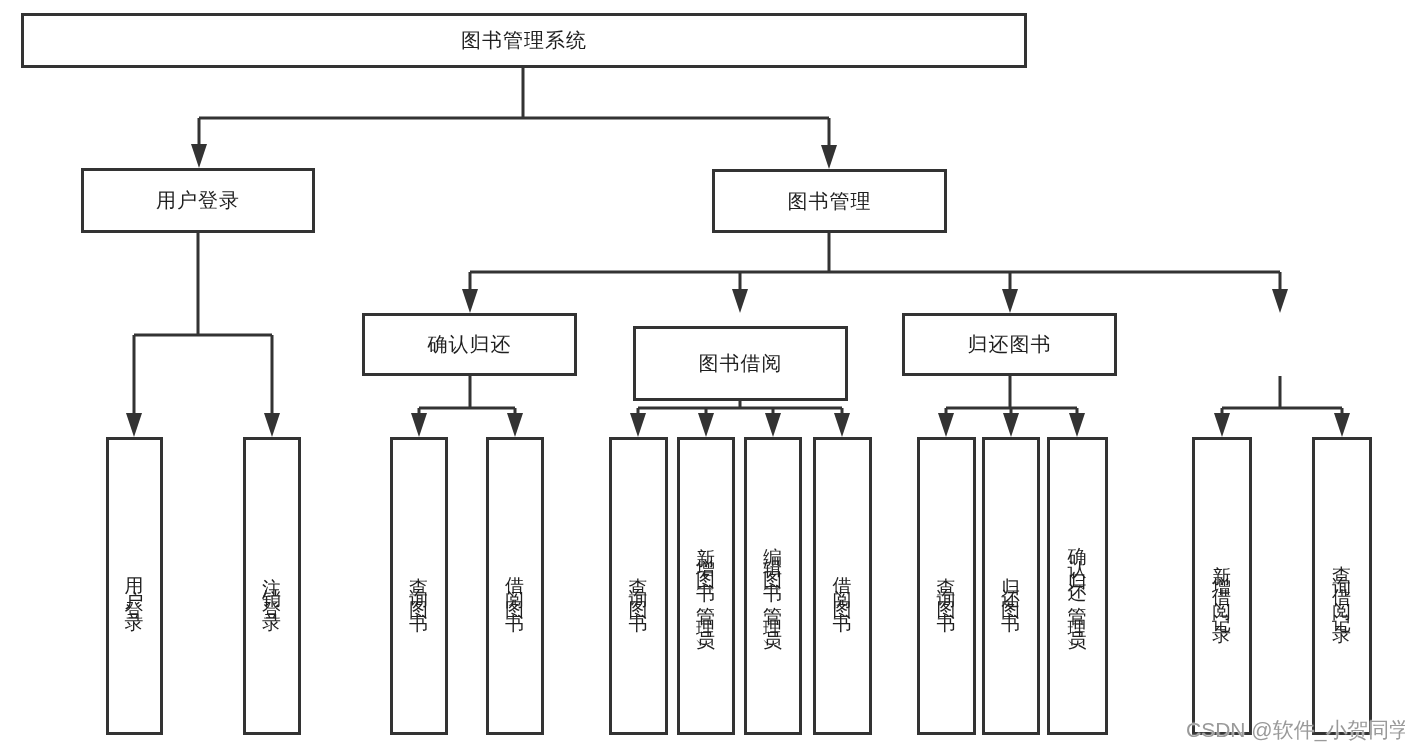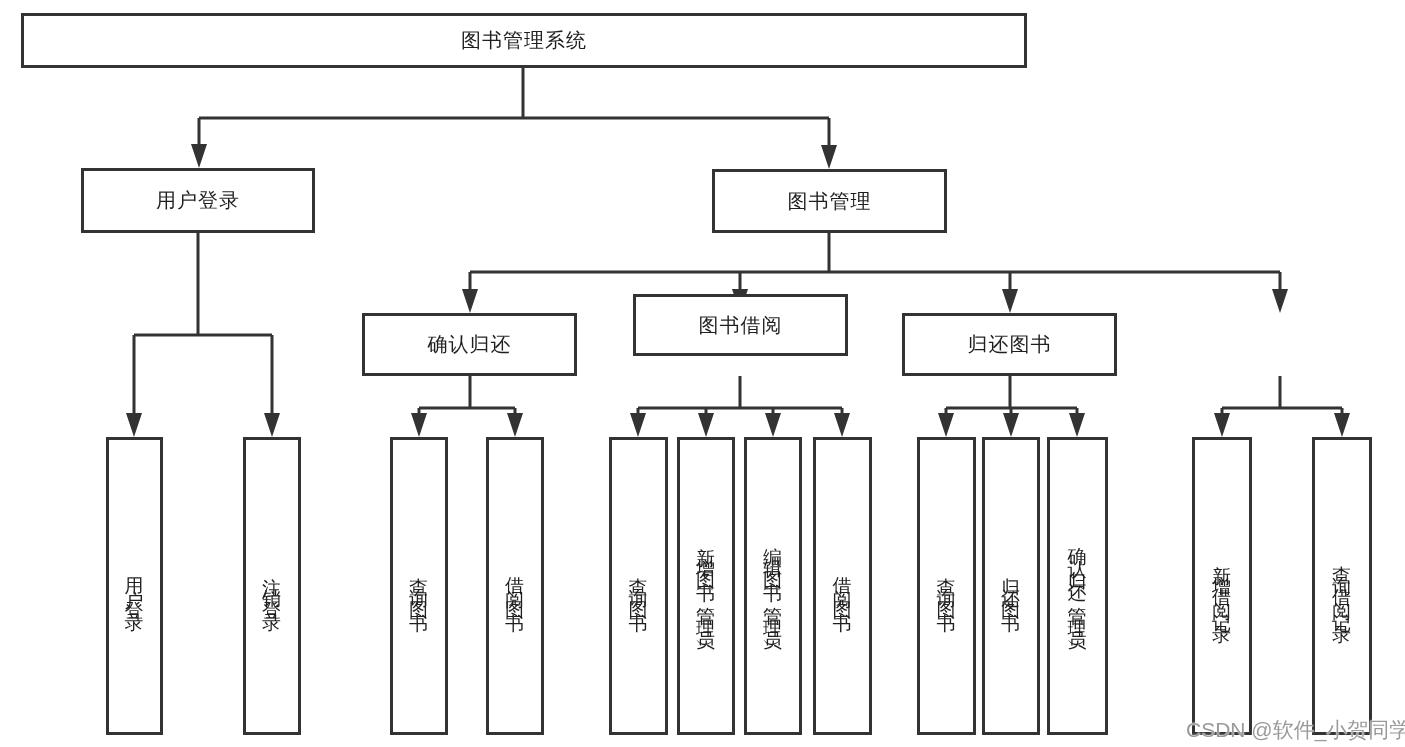--- a/index.html
+++ b/index.html
@@ -35,21 +35,21 @@
   .leaf .vlabel {
     writing-mode: vertical-rl;
     font-size: 19px;
     letter-spacing: 12px;
     line-height: 1;
   }
   .root-box   { left: 21px;   top: 13px;  width: 1006px; height: 55px; }
   .l2-0 { left: 81px;  top: 168px; width: 234px; height: 65px; }
   .l2-1 { left: 712px; top: 169px; width: 235px; height: 64px; }
   .l3-0 { left: 362px;  top: 313px; width: 215px; height: 63px; }
-  .l3-1 { left: 633px;  top: 294px; width: 215px; height: 62px; }
+  .l3-1 { left: 633px;  top: 326px; width: 215px; height: 75px; }
   .l3-2 { left: 902px;  top: 313px; width: 215px; height: 63px; }
   .l3-3 { left: 1173px; top: 313px; width: 214px; height: 63px; }
   .leaf { top: 437px; height: 298px; }
   .leaf-0  { left: 106px;  width: 57px; }
   .leaf-1  { left: 243px;  width: 58px; }
   .leaf-2  { left: 390px;  width: 58px; }
   .leaf-3  { left: 486px;  width: 58px; }
   .leaf-4  { left: 609px;  width: 59px; }
   .leaf-5  { left: 677px;  width: 58px; }
   .leaf-6  { left: 744px;  width: 58px; }

